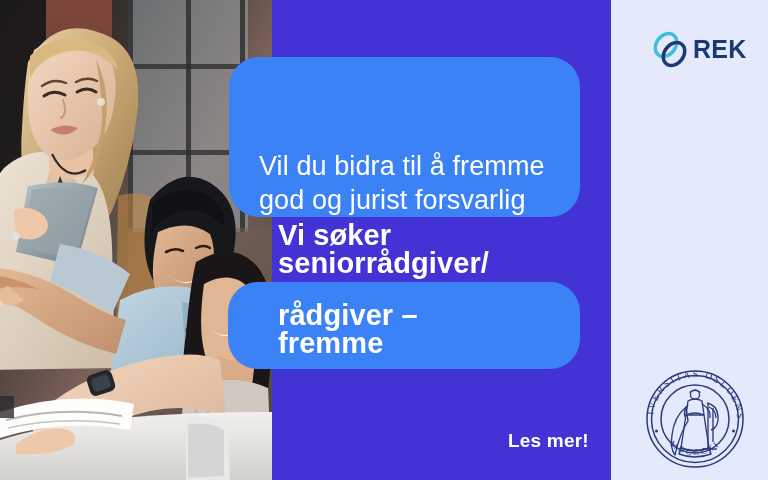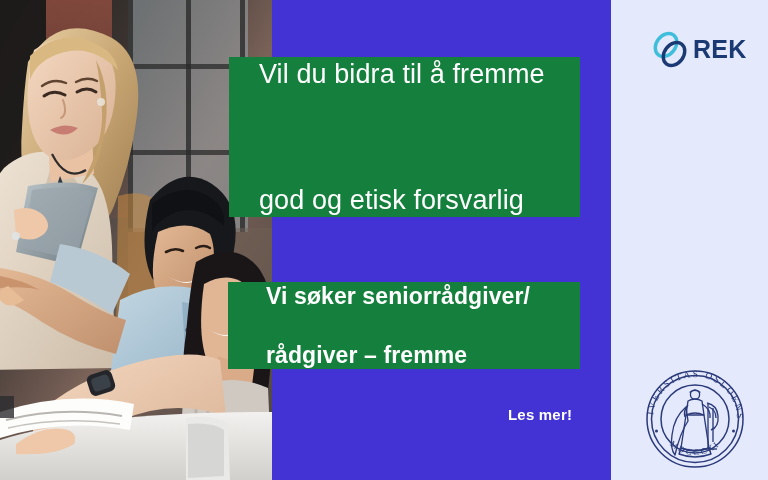--- a/index.html
+++ b/index.html
@@ -23,40 +23,40 @@
   
   .photo{
     position:absolute;left:0;top:0;width:272px;height:480px;
     overflow:hidden;background:#2d2a28;
   }
   .photo svg{display:block;width:272px;height:480px;}
 
   
   .textbox{
     position:absolute;
-    background:#15803d;
+    background:#3b82f6;
     box-sizing:border-box;
-    display:flex;flex-direction:column;justify-content:space-between;
+    display:flex;flex-direction:column;justify-content:flex-end;border-radius:30px;
   }
   #headline-box{left:229px;top:57px;width:351px;height:160px;padding:0 30px;}
   #role-box{left:228px;top:282px;width:352px;height:87px;padding:0 38px;}
 
   .headline{
     color:#ffffff;font-size:27px;line-height:34px;font-weight:400;
     letter-spacing:.1px;margin:0;
   }
   .role{
-    color:#ffffff;font-size:23px;line-height:28px;font-weight:700;
-    letter-spacing:.1px;margin:0;
+    color:#ffffff;font-size:29px;line-height:28px;font-weight:700;
+    letter-spacing:.1px;margin:12px;
   }
 
   
   .cta{
-    position:absolute;left:508px;top:406px;
-    color:#ffffff;font-size:15px;font-weight:700;letter-spacing:.2px;
+    position:absolute;left:508px;top:430px;
+    color:#ffffff;font-size:19px;font-weight:700;letter-spacing:.2px;
     cursor:pointer;
   }
 
   
   .rek-logo{
     position:absolute;left:650px;top:27px;width:92px;height:45px;
     display:flex;align-items:center;cursor:pointer;
   }
   .rek-logo svg{display:block;}
   .rek-word{
@@ -209,21 +209,21 @@
 
       <path d="M16 444 q26 -20 52 -14 q10 4 6 14 q-18 12 -58 10z" fill="#eec8a8"></path>
 
       <path d="M186 418 q28 -4 42 6 l2 56 -44 2z" fill="#e9e9e7"></path>
       <path d="M188 424 q24 -2 36 6 l0 46 -36 2z" fill="#d6d6d4"></path>
     </svg>
   </div>
 
   <div class="textbox" id="headline-box">
     <div class="headline">Vil du bidra til å fremme</div>
-    <div class="headline">god og etisk forsvarlig</div>
+    <div class="headline">god og jurist forsvarlig</div>
   </div>
 
   <div class="textbox" id="role-box">
     <div class="role">Vi søker seniorrådgiver/</div>
     <div class="role">rådgiver – fremme</div>
   </div>
 
   <div class="cta">Les mer!</div>
 
   <div class="rek-logo">

